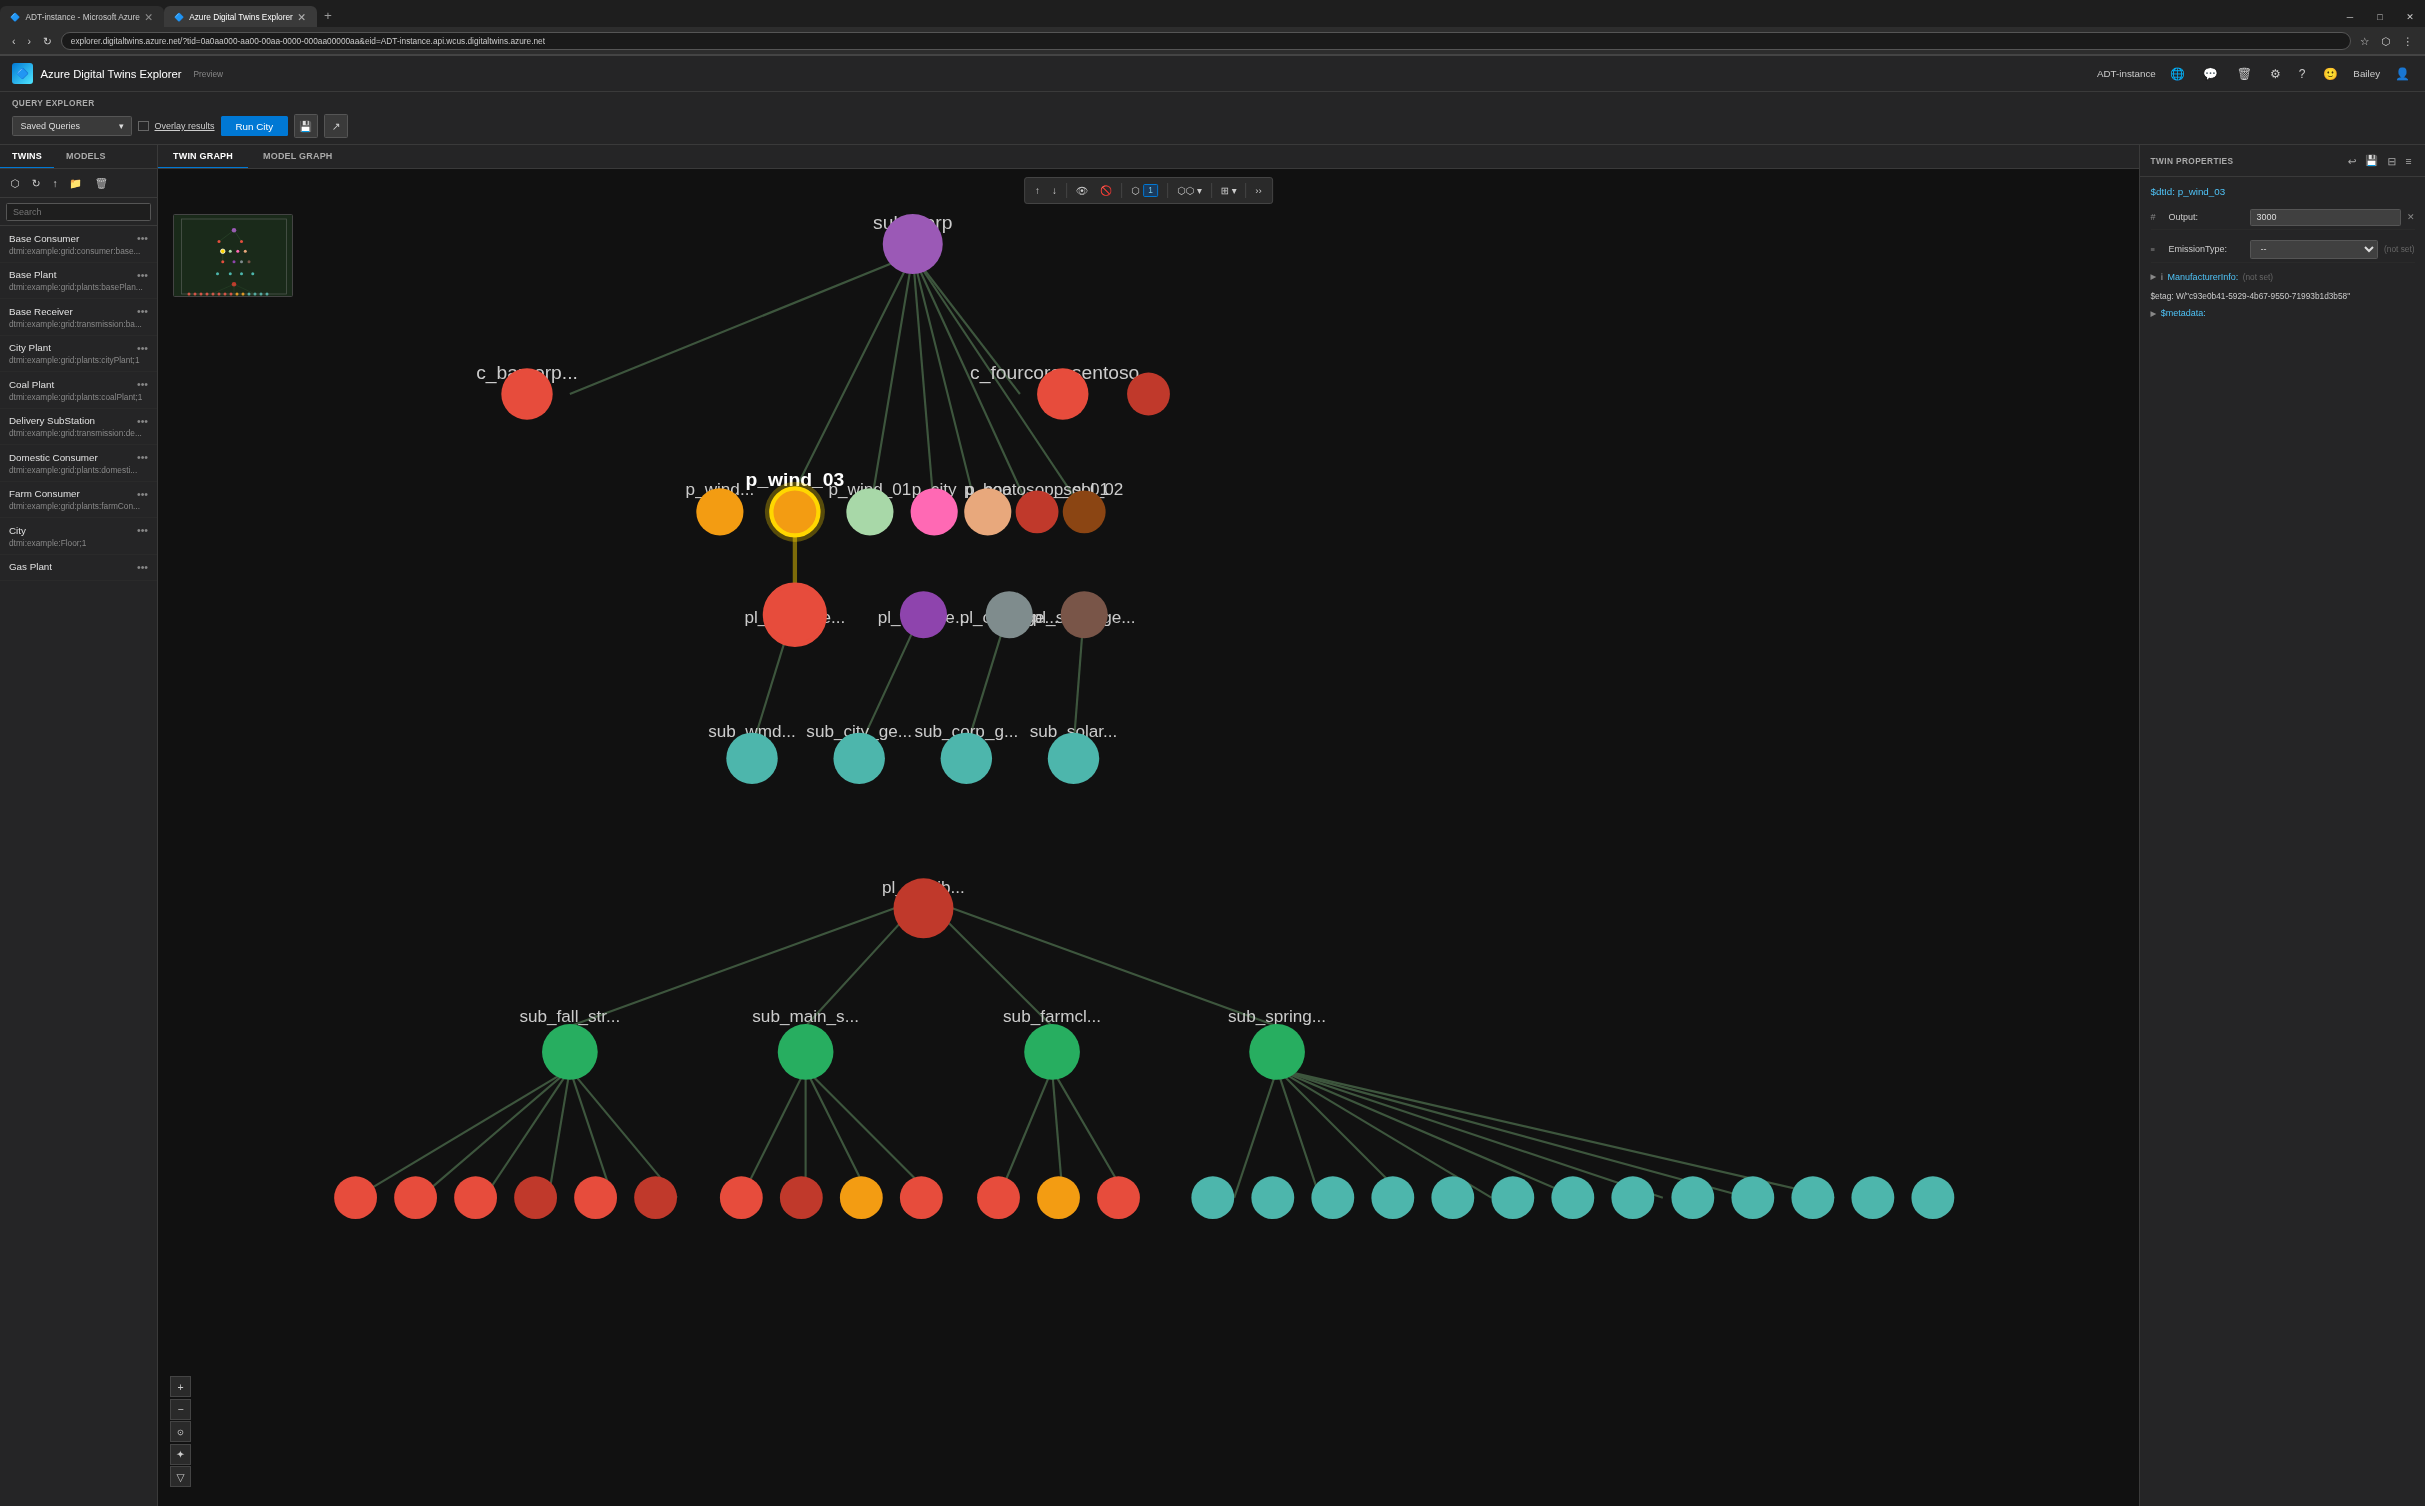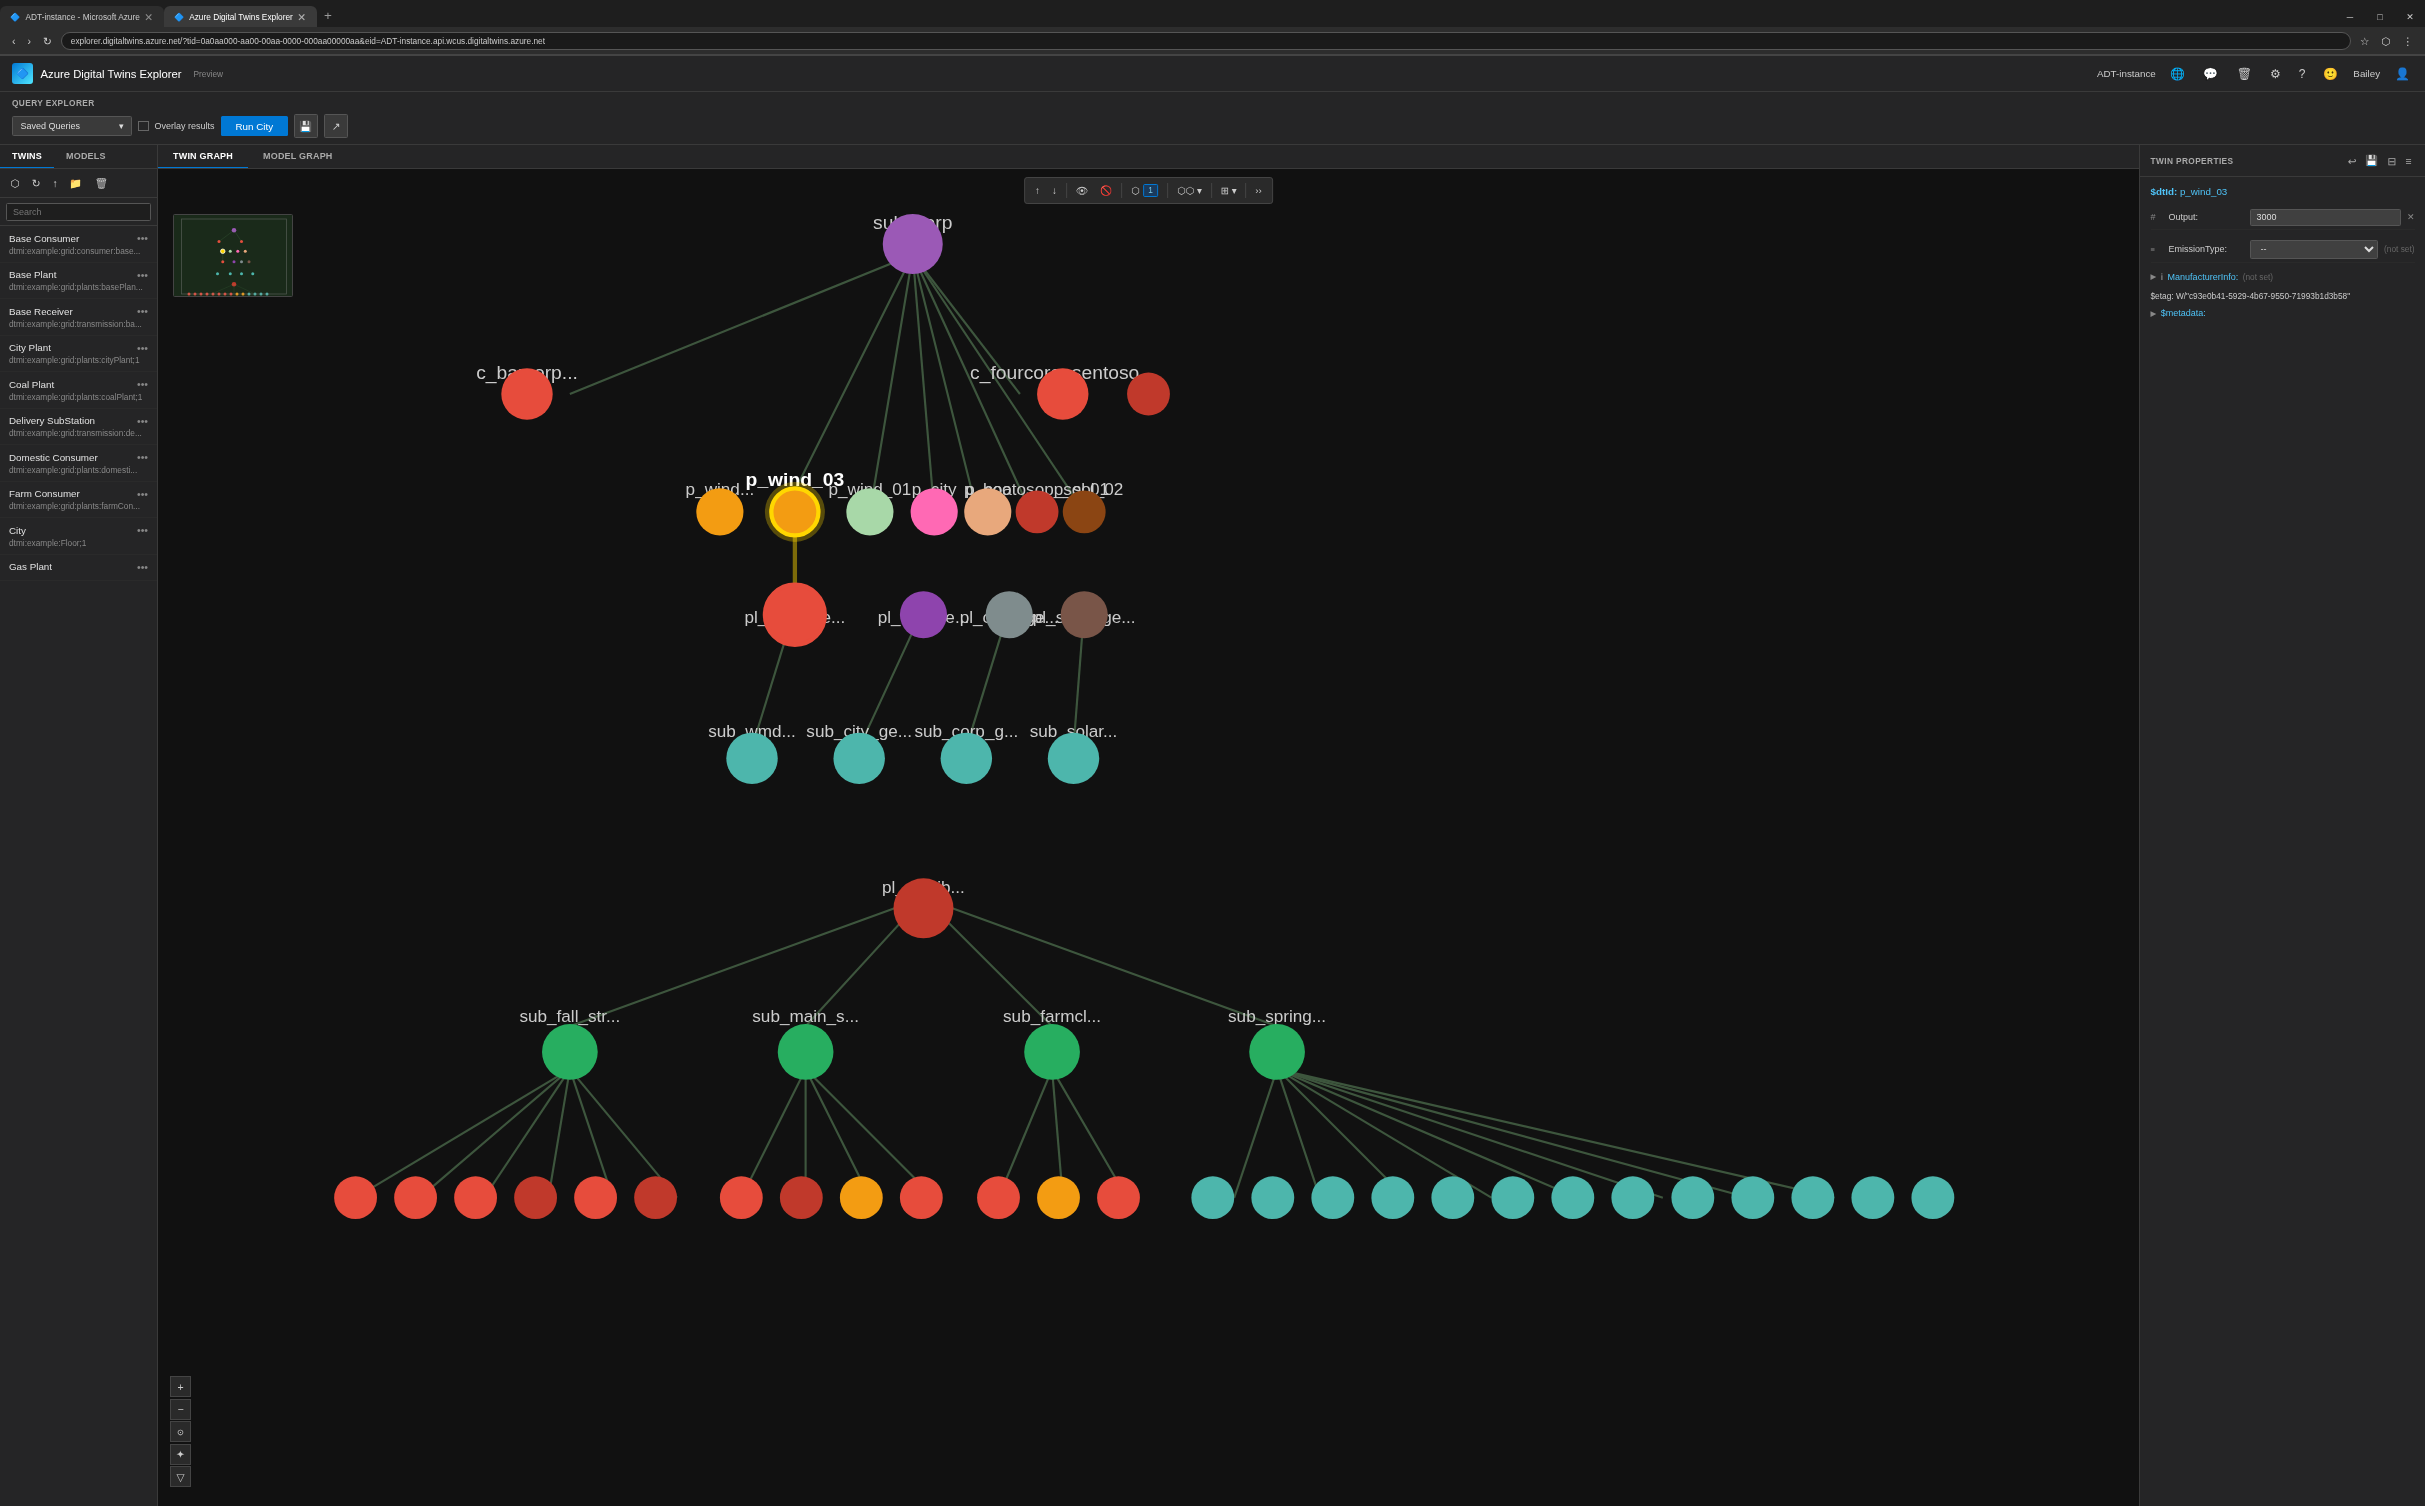--- a/index.html
+++ b/index.html
@@ -32,21 +32,21 @@
 
     
     .main-layout { display: flex; height: calc(100vh - 36px - 53px); }
 
     
     .query-explorer-bar { background: #252526; border-bottom: 0.8px solid #3a3a3a; padding: 6px 12px; height: 53px; }
     .query-explorer-label { font-size: 8.3px; font-weight: 600; color: #aaa; text-transform: uppercase; letter-spacing: 0.4px; margin-bottom: 6px; }
     .query-bar { display: flex; align-items: center; gap: 6px; }
     .saved-queries-dropdown { display: flex; align-items: center; gap: 4.5px; background: #3a3a3a; border: 0.8px solid #555; border-radius: 1.5px; padding: 3.8px 7.5px; cursor: pointer; min-width: 120px; font-size: 9px; color: #ddd; }
     .query-input { flex: 1; background: #1e1e1e; border: 0.8px solid #555; color: #ddd; font-size: 9.8px; padding: 3.8px 7.5px; font-family: 'Cascadia Code', 'Consolas', monospace; }
-    .overlay-results { display: flex; align-items: center; gap: 6px; font-size: 9px; color: #ccc; }
+    .overlay-results { display: flex; align-items: center; gap: 6px; font-size: 9px; color: #ccc; text-decoration: underline; }
     .overlay-checkbox { width: 10.5px; height: 10.5px; border: 0.8px solid #666; background: transparent; }
     .run-query-btn { background: #0078d4; color: #fff; border: none; padding: 4.5px 15px; font-size: 9.8px; cursor: pointer; font-weight: 500; border-radius: 1.5px; }
     .toolbar-icon-btn { background: #3a3a3a; border: 0.8px solid #555; color: #ccc; width: 24px; height: 24px; display: flex; align-items: center; justify-content: center; cursor: pointer; font-size: 10.5px; border-radius: 1.5px; }
 
     
     .sidebar { width: 158px; background: #252526; border-right: 0.8px solid #3a3a3a; display: flex; flex-direction: column; flex-shrink: 0; }
     .sidebar-tabs { display: flex; border-bottom: 0.8px solid #3a3a3a; }
     .sidebar-tab { padding: 6px 12px; font-size: 9px; font-weight: 600; cursor: pointer; color: #aaa; text-transform: uppercase; letter-spacing: 0.2px; }
     .sidebar-tab.active { color: #fff; border-bottom: 1.5px solid #0078d4; }
     .sidebar-toolbar { display: flex; gap: 3px; padding: 4.5px 6px; border-bottom: 0.8px solid #3a3a3a; }
@@ -78,21 +78,21 @@
     .graph-svg { width: 100%; height: 100%; }
 
     
     .twin-props { width: 286px; background: #252526; border-left: 0.8px solid #3a3a3a; display: flex; flex-direction: column; flex-shrink: 0; }
     .twin-props-header { display: flex; align-items: center; justify-content: space-between; padding: 7.5px 10.5px; border-bottom: 0.8px solid #3a3a3a; }
     .twin-props-title { font-size: 8.3px; font-weight: 600; text-transform: uppercase; letter-spacing: 0.4px; color: #aaa; }
     .twin-props-toolbar { display: flex; gap: 3px; }
     .twin-props-btn { background: transparent; border: none; color: #aaa; cursor: pointer; font-size: 10.5px; padding: 1.5px 3px; }
     .twin-props-content { padding: 9px 10.5px; flex: 1; overflow-y: auto; }
     .prop-id { font-size: 9.8px; color: #888; margin-bottom: 9px; }
-    .prop-id span { color: #4fc3f7; font-weight: 700; }
+    .prop-id span { color: #4fc3f7; font-weight: 400; }
     .prop-row { display: flex; align-items: center; gap: 6px; margin-bottom: 7.5px; padding: 3px 0; border-bottom: 0.8px solid #2a2a2a; }
     .prop-icon { width: 12px; color: #888; font-size: 9px; flex-shrink: 0; }
     .prop-label { color: #ccc; font-size: 9px; min-width: 75px; }
     .prop-value-input { flex: 1; background: #404040; border: 0.8px solid #555; color: #ddd; padding: 2.3px 6px; font-size: 9px; border-radius: 1.5px; }
     .prop-clear-btn { background: transparent; border: none; color: #888; cursor: pointer; font-size: 9px; }
     .prop-not-set { color: #666; font-size: 8.3px; }
     .prop-expandable { display: flex; align-items: center; gap: 4.5px; margin-bottom: 7.5px; cursor: pointer; }
     .prop-expand-icon { color: #888; font-size: 7.5px; }
     .prop-expand-label { color: #4fc3f7; font-size: 9px; }
     .prop-etag { font-size: 8.3px; color: #888; margin-bottom: 7.5px; word-break: break-all; }

